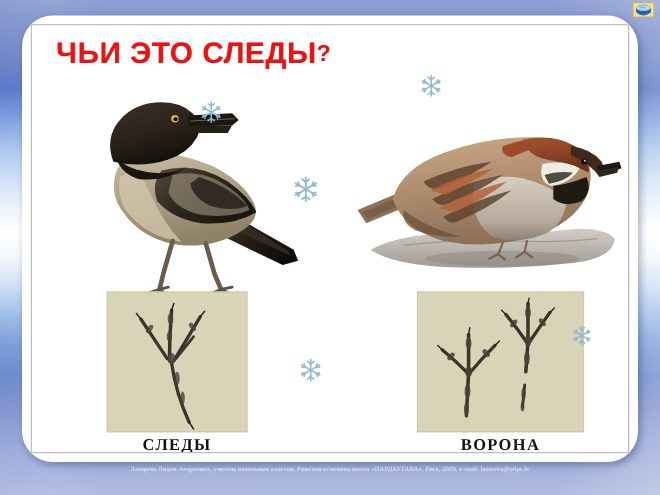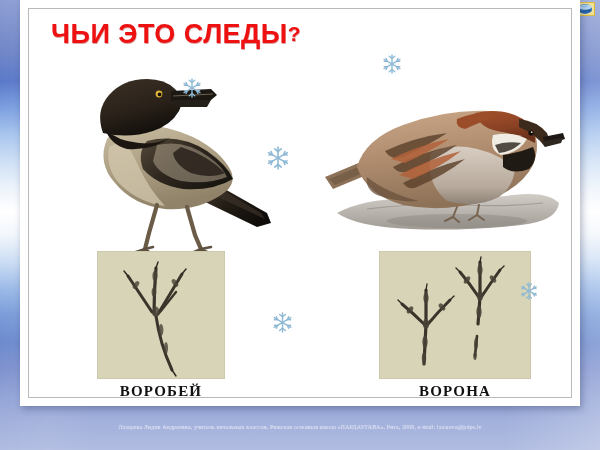--- a/index.html
+++ b/index.html
@@ -51,27 +51,28 @@
         rgba(255,255,255,0.00) 84%,
         rgba(255,255,255,0.10) 92%,
         rgba(255,255,255,0.22) 100%);
     pointer-events: none;
   }
 
   
   #card {
     position: absolute;
     left: 20px;
-    top: 0;
+    top: 14px;
     width: 560px;
     height: 406px;
     background: #ffffff;
     box-shadow: 2px 3px 7px rgba(40,50,90,0.35);
     box-sizing: border-box;
     padding: 8px;
+    border-radius: 28px;
   }
   #card-inner {
     position: relative;
     width: 100%;
     height: 100%;
     border: 1px solid #b9b9b9;
     box-sizing: border-box;
     background: #ffffff;
     overflow: hidden;
   }
@@ -338,21 +339,21 @@
           </g>
 
           <g stroke="#2c261e" stroke-width="1.4" fill="none" stroke-linecap="round">
             <path d="M58 16 L60 10"></path>
             <path d="M30 24 L26 19"></path>
             <path d="M84 22 L88 17"></path>
             <path d="M74 118 L78 124"></path>
           </g>
         </svg>
       </div>
-      <div class="track-label" id="crow-label">ВОРОБЕЙ</div>
+      <div class="track-label" id="crow-label">СЛЕДЫ</div>
 
       <div class="track-box" id="sparrow-track-box">
         <svg width="150" height="126" viewBox="0 0 150 126">
 
           <g stroke="#3a342a" fill="none" stroke-linecap="round">
             <path d="M46 38 Q46 58 46 70" stroke-width="3.2"></path>
             <path d="M22 52 Q34 62 44 72" stroke-width="3"></path>
             <path d="M70 48 Q58 60 48 72" stroke-width="3"></path>
             <path d="M46 72 Q45 92 44 112" stroke-width="3.2"></path>
           </g>

